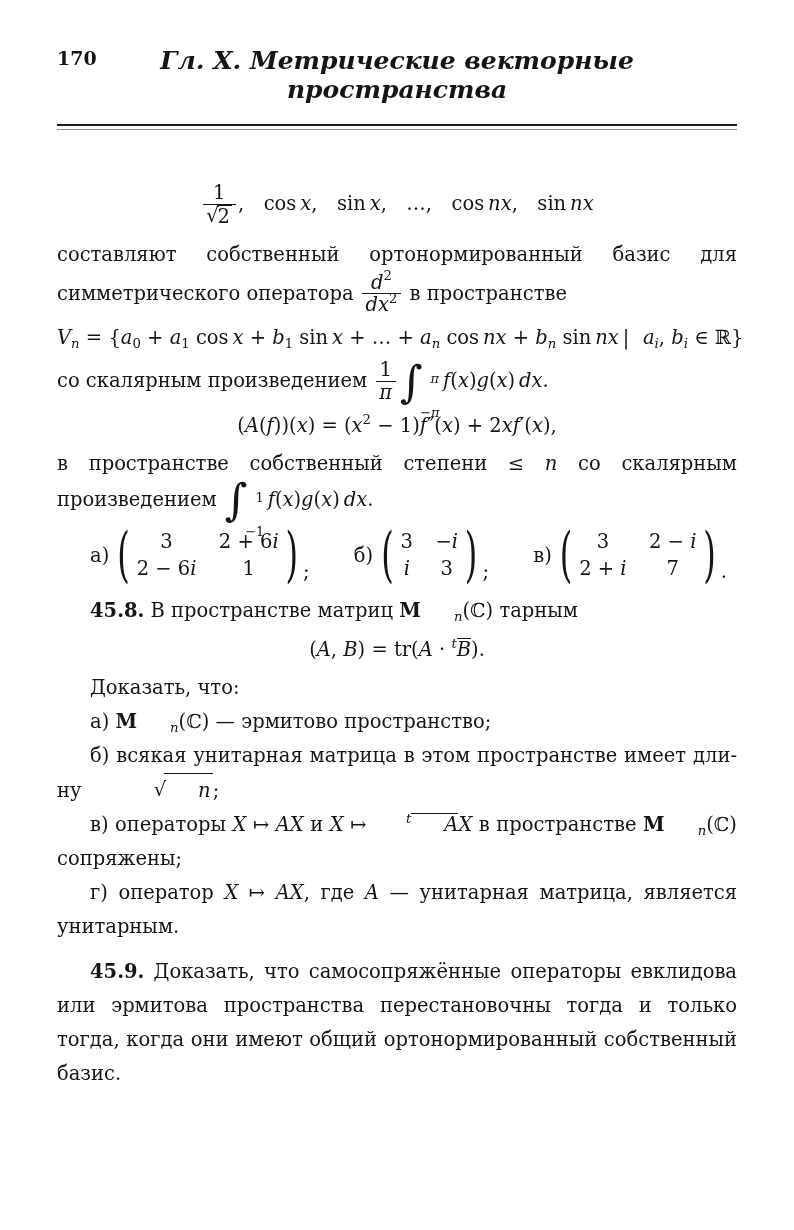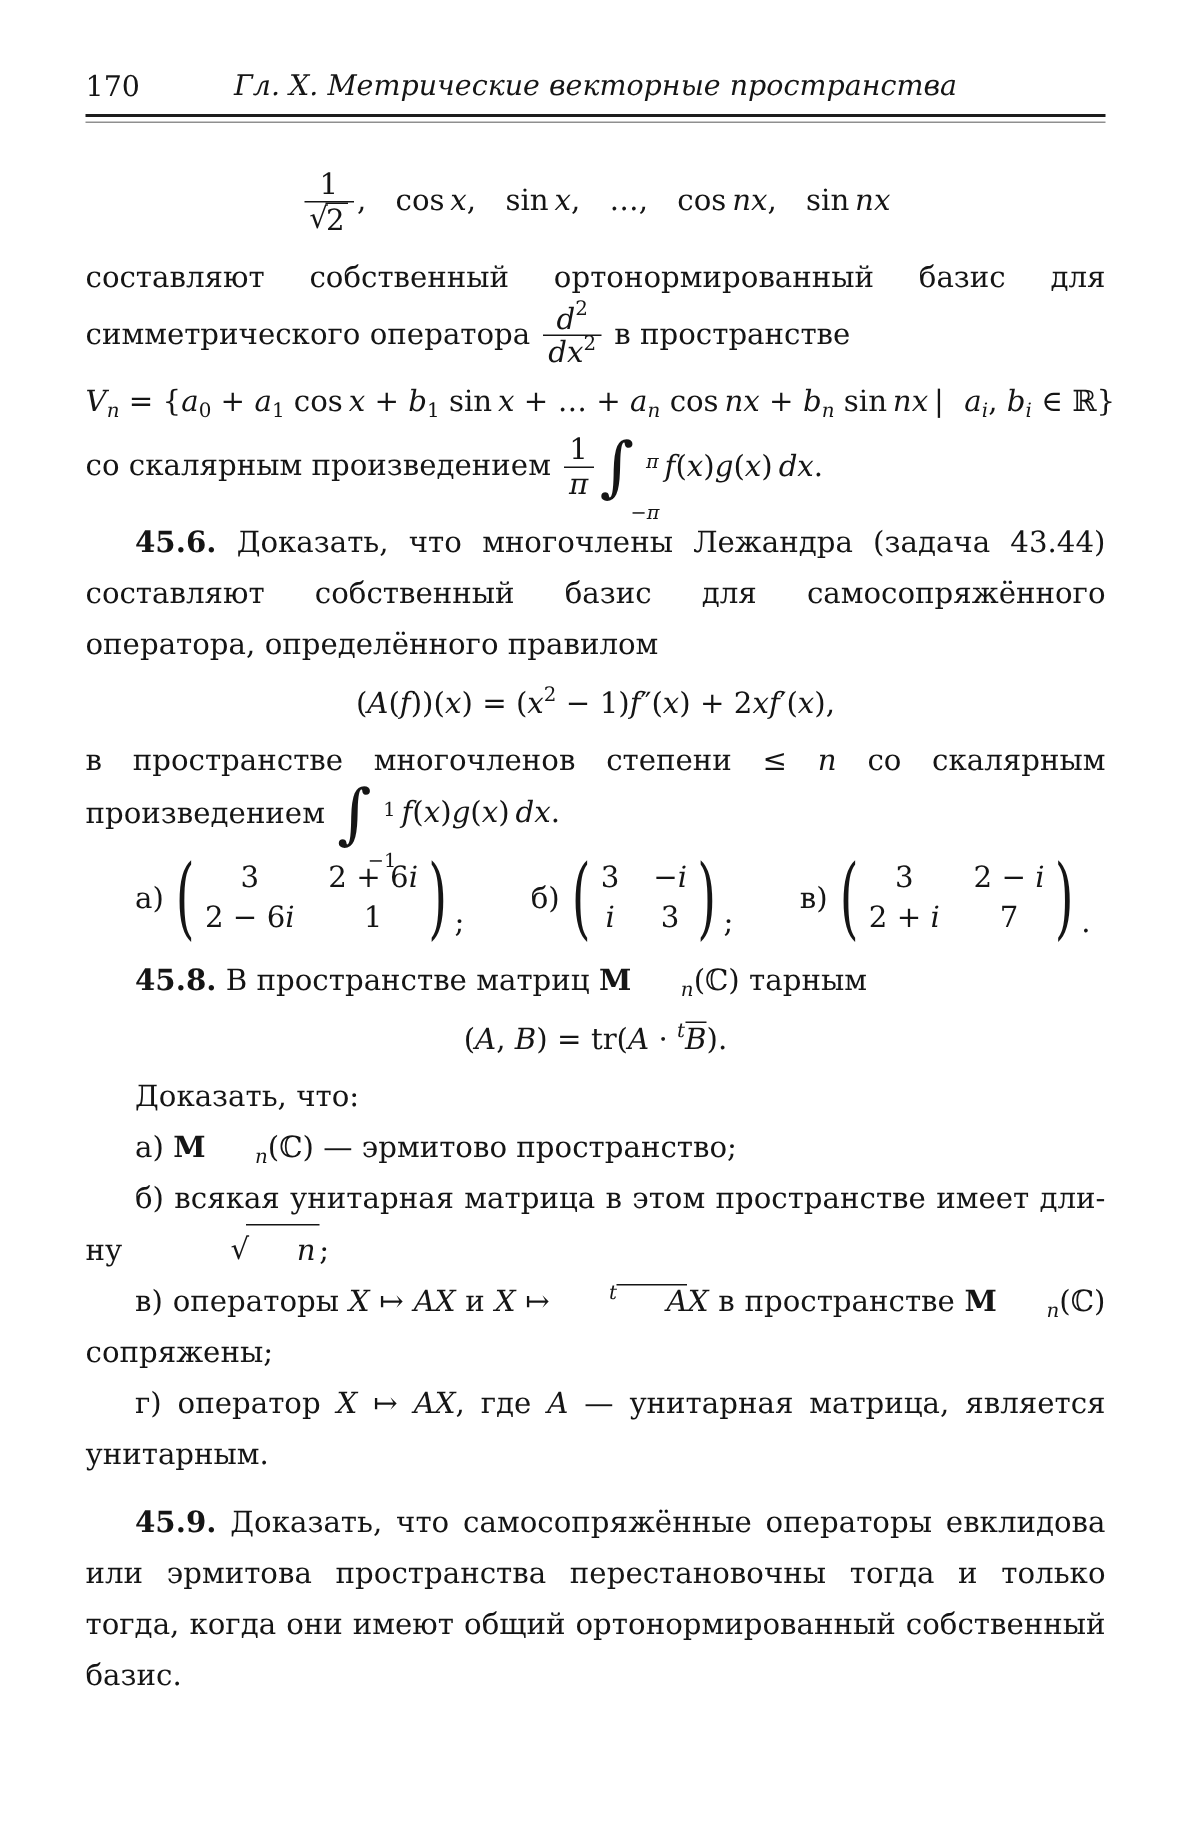--- a/index.html
+++ b/index.html
@@ -4,23 +4,23 @@
 <style>
   html,body{margin:0;padding:0;background:#ffffff;}
   body{
     width:794px;min-height:1230px;
     font-family:"DejaVu Serif","DejaVu Sans",serif;
     font-size:19.5px;color:#151515;
     -webkit-font-smoothing:antialiased;
   }
   .page{padding:46px 57px 20px 57px;box-sizing:border-box;}
   
-  .header{position:relative;margin-bottom:30px;}
+  .header{position:relative;margin-bottom:52px;font-weight:bold;}
   .pagenum{position:absolute;left:0;top:1px;font-size:19px;}
-  .chapter{text-align:center;font-style:italic;font-size:19px;padding-bottom:8px;}
+  .chapter{text-align:center;font-style:italic;font-size:25px;padding-bottom:20px;}
   .rule{height:3px;border-top:2px solid #1c1c1c;border-bottom:1px solid #8f8f8f;}
   
   p.para{margin:0;text-align:justify;line-height:34px;hyphens:manual;}
   p.indent{text-indent:33px;}
   p.prob{margin-top:11px;}
   .probnum{font-weight:bold;}
   
   .math{white-space:nowrap;}
   .tk-it{font-style:italic;}
   .tk-bf{font-weight:bold;font-style:normal;}
@@ -63,23 +63,22 @@
       <div class="display"><span class="math"><span class="frac"><span class="num"><span class="tk-rm">1</span></span><span class="den"><span class="sqrt"><span class="rad">√</span><span class="radicand"><span class="tk-rm">2</span></span></span></span></span><span class="tk-rm">,  cos </span><span class="tk-it">x</span><span class="tk-rm">,  sin </span><span class="tk-it">x</span><span class="tk-rm">,  …,  cos </span><span class="tk-it">nx</span><span class="tk-rm">,  sin </span><span class="tk-it">nx</span></span></div>
       <p class="para"><span>составляют собственный ортонормированный базис для симметри­ческого оператора </span><span class="math"><span class="frac"><span class="num"><span class="tk-it">d</span><span class="tk-sup"><span class="tk-rm">2</span></span></span><span class="den"><span class="tk-it">dx</span><span class="tk-sup"><span class="tk-rm">2</span></span></span></span></span><span> в пространстве</span></p>
       <div class="display"><span class="math"><span class="tk-it">V</span><span class="tk-sub"><span class="tk-it">n</span></span><span class="tk-rm"> = {</span><span class="tk-it">a</span><span class="tk-sub"><span class="tk-rm">0</span></span><span class="tk-rm"> + </span><span class="tk-it">a</span><span class="tk-sub"><span class="tk-rm">1</span></span><span class="tk-rm"> cos </span><span class="tk-it">x</span><span class="tk-rm"> + </span><span class="tk-it">b</span><span class="tk-sub"><span class="tk-rm">1</span></span><span class="tk-rm"> sin </span><span class="tk-it">x</span><span class="tk-rm"> + … + </span><span class="tk-it">a</span><span class="tk-sub"><span class="tk-it">n</span></span><span class="tk-rm"> cos </span><span class="tk-it">nx</span><span class="tk-rm"> + </span><span class="tk-it">b</span><span class="tk-sub"><span class="tk-it">n</span></span><span class="tk-rm"> sin </span><span class="tk-it">nx</span><span class="tk-rm"> |</span><span class="msp" style="width: 0.7em;"></span><span class="tk-it">a</span><span class="tk-sub"><span class="tk-it">i</span></span><span class="tk-rm">, </span><span class="tk-it">b</span><span class="tk-sub"><span class="tk-it">i</span></span><span class="tk-rm"> ∈ ℝ}</span></span></div>
       <p class="para"><span>со скалярным произведением </span><span class="math"><span class="frac"><span class="num"><span class="tk-rm">1</span></span><span class="den"><span class="tk-it">π</span></span></span><span class="intwrap">
             <span class="int-glyph">∫</span>
             <span class="int-lims">
               <span class="int-hi"><span class="tk-it">π</span></span>
               <span class="int-lo"><span class="tk-rm">−</span><span class="tk-it">π</span></span>
             </span>
           </span><span class="tk-it">f</span><span class="tk-rm">(</span><span class="tk-it">x</span><span class="tk-rm">)</span><span class="tk-it">g</span><span class="tk-rm">(</span><span class="tk-it">x</span><span class="tk-rm">) </span><span class="tk-it">dx</span><span class="tk-rm">.</span></span></p>
-      <p class="para indent prob"><b class="probnum">45.6.</b><span> Доказать, что многочлены Лежандра (задача 43.44) состав­ляют собственный базис для самосопряжённого оператора, опреде­лённого правилом</span></p>
       <div class="display"><span class="math"><span class="tk-rm">(</span><span class="tk-it">A</span><span class="tk-rm">(</span><span class="tk-it">f</span><span class="tk-rm">))(</span><span class="tk-it">x</span><span class="tk-rm">) = (</span><span class="tk-it">x</span><span class="tk-sup"><span class="tk-rm">2</span></span><span class="tk-rm"> − 1)</span><span class="tk-it">f</span><span class="tk-rm">″(</span><span class="tk-it">x</span><span class="tk-rm">) + 2</span><span class="tk-it">xf</span><span class="tk-rm">′(</span><span class="tk-it">x</span><span class="tk-rm">),</span></span></div>
-      <p class="para"><span>в пространстве многочленов степени </span><span class="math"><span class="tk-rm">≤ </span><span class="tk-it">n</span></span><span> со скалярным произведени­ем </span><span class="math"><span class="intwrap">
+      <p class="para"><span>в пространстве собственный степени </span><span class="math"><span class="tk-rm">≤ </span><span class="tk-it">n</span></span><span> со скалярным произведени­ем </span><span class="math"><span class="intwrap">
             <span class="int-glyph">∫</span>
             <span class="int-lims">
               <span class="int-hi"><span class="tk-rm">1</span></span>
               <span class="int-lo"><span class="tk-rm">−1</span></span>
             </span>
           </span><span class="tk-it">f</span><span class="tk-rm">(</span><span class="tk-it">x</span><span class="tk-rm">)</span><span class="tk-it">g</span><span class="tk-rm">(</span><span class="tk-it">x</span><span class="tk-rm">) </span><span class="tk-it">dx</span><span class="tk-rm">.</span></span></p>
       <div class="matrowblk">
         <span class="matitem math">
           <span class="matlabel">а)</span>
           <span class="mat">

